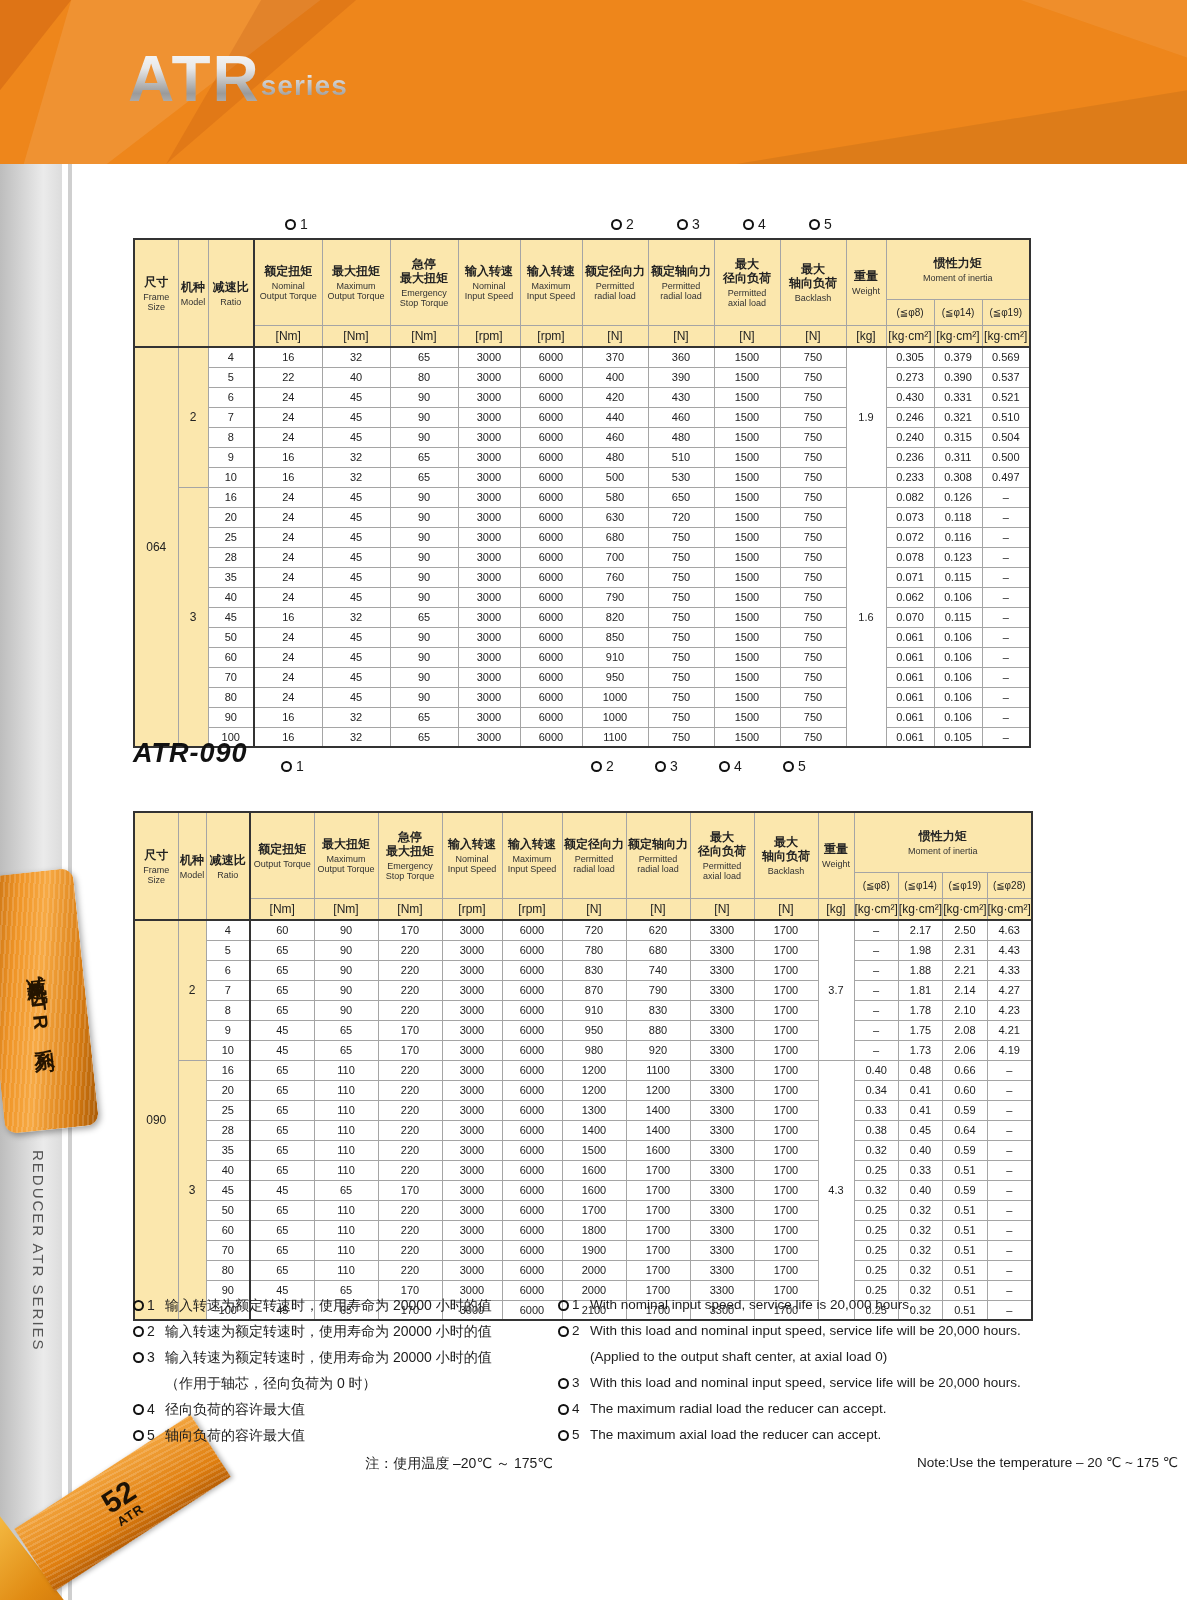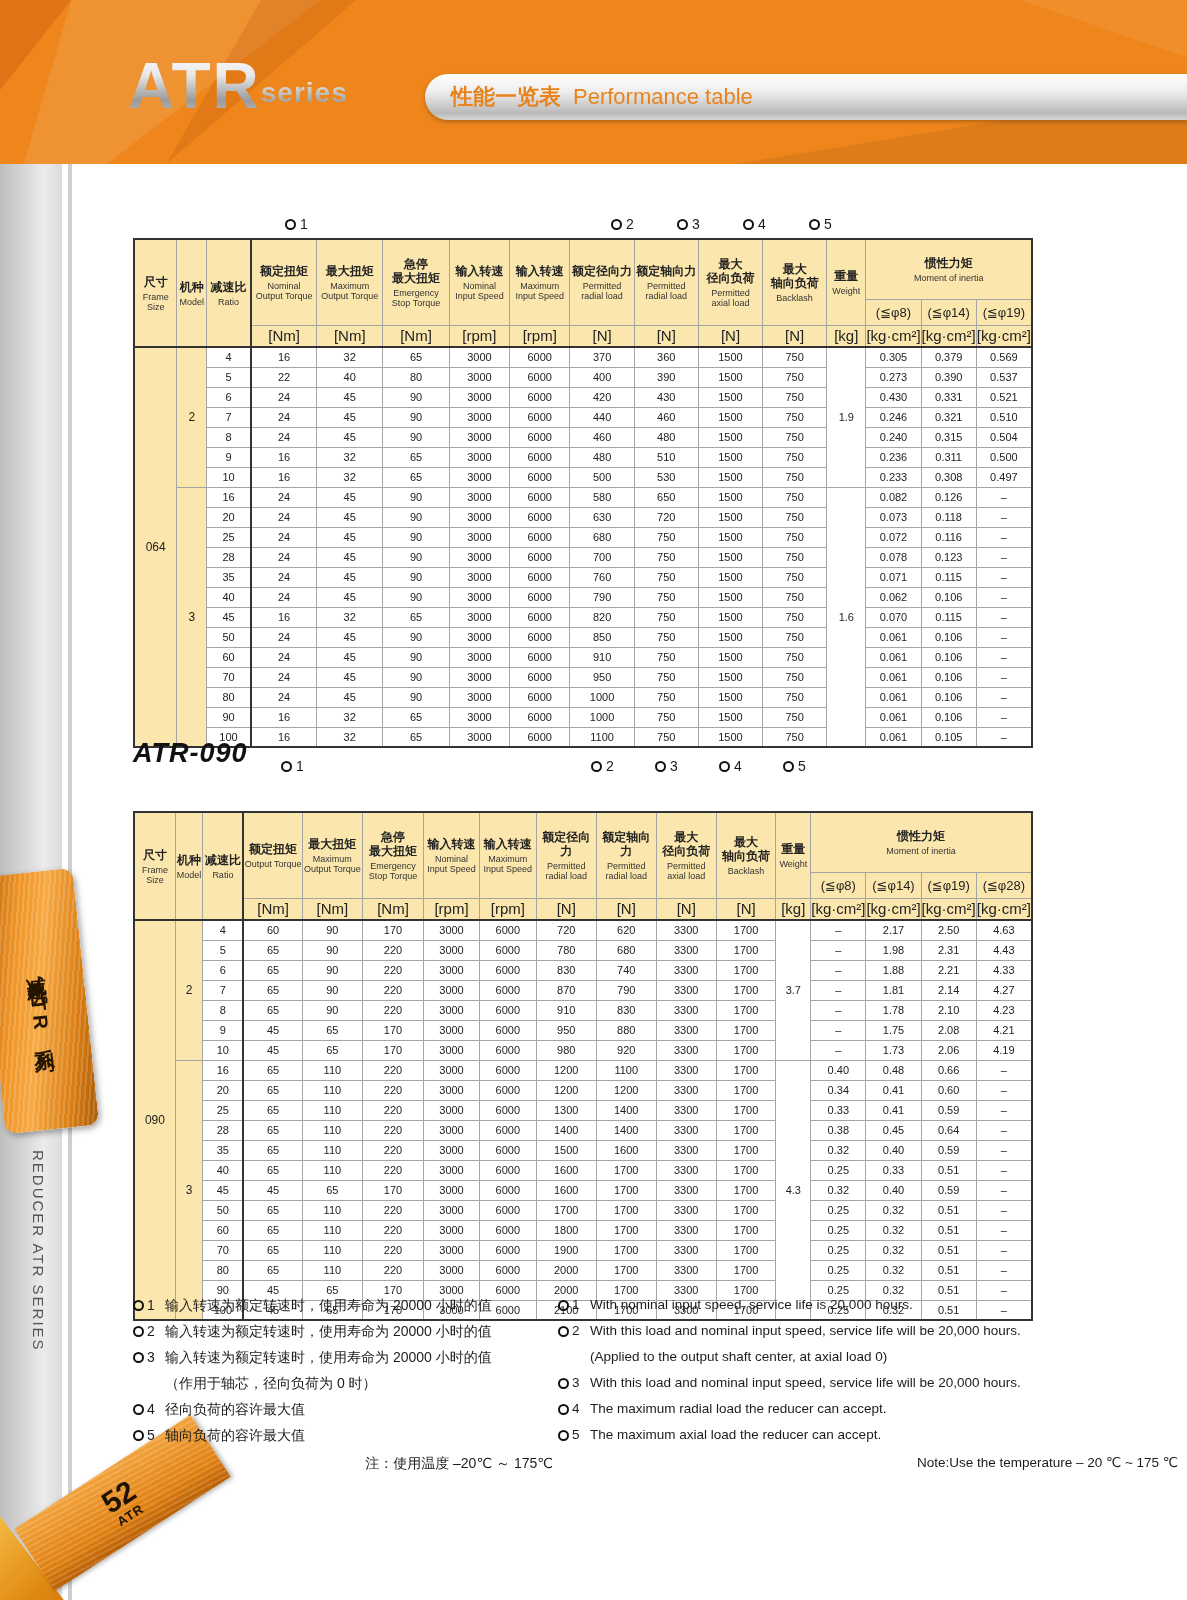--- a/index.html
+++ b/index.html
@@ -9,21 +9,21 @@
     font-family:"Liberation Sans","DejaVu Sans",sans-serif;
     color:#222;
   }
   
   .banner{position:absolute;left:0;top:0;width:1187px;height:164px;background:#ee861b;overflow:hidden;}
   .banner .fac1{position:absolute;inset:0;background:rgba(255,255,255,.10);clip-path:polygon(6% 0,27% 0,9% 100%,2% 100%);}
   .banner .fac2{position:absolute;inset:0;background:rgba(150,40,0,.18);clip-path:polygon(0 0,6% 0,0 55%);}
   .banner .fac3{position:absolute;inset:0;background:rgba(150,40,0,.14);clip-path:polygon(22% 0,30% 0,14% 100%);}
   .banner .fac4{position:absolute;inset:0;background:rgba(0,0,0,.07);clip-path:polygon(62% 100%,100% 55%,100% 100%);}
   .banner .fac5{position:absolute;inset:0;background:rgba(255,255,255,.07);clip-path:polygon(70% 0,86% 0,100% 35%,100% 0);}
-  .brand{position:absolute;left:128px;top:49px;white-space:nowrap;}
+  .brand{position:absolute;left:128px;top:42px;white-space:nowrap;}
   .brand .atr{
     font-size:64px;font-weight:bold;letter-spacing:2px;
     background:linear-gradient(180deg,#ffffff 0%,#e8e8e8 35%,#9a9a9a 70%,#c9c9c9 100%);
     -webkit-background-clip:text;background-clip:text;color:transparent;
   }
   .brand .series{
     font-size:28px;font-weight:bold;letter-spacing:1px;vertical-align:6px;
     background:linear-gradient(180deg,#f5f5f5,#909090);
     -webkit-background-clip:text;background-clip:text;color:transparent;
   }
@@ -78,23 +78,23 @@
   table.perf{border-collapse:collapse;table-layout:fixed;margin-top:42px;border:2px solid #333;background:#fff;}
   table.perf th,table.perf td{
     border:1px solid #a5a5a5;text-align:center;vertical-align:middle;
     padding:0;overflow:hidden;white-space:nowrap;
   }
   table.perf th{background:#fbe7ad;font-weight:normal;}
   table.perf .zh{display:block;font-size:12px;font-weight:bold;line-height:14px;white-space:pre-line;color:#222;}
   table.perf .en{display:block;font-size:9px;line-height:10px;white-space:pre-line;color:#333;margin-top:3px;}
   table.perf tr.r1{height:60px;}
   table.perf tr.r2{height:26px;}
-  table.perf tr.r2 th{font-size:13px;}
+  table.perf tr.r2 th{font-size:10px;}
   table.perf tr.units{height:22px;}
-  table.perf tr.units th{font-size:15px;border-bottom:2px solid #333;}
+  table.perf tr.units th{font-size:12px;border-bottom:2px solid #333;}
   table.perf tr.brow{height:20px;}
   table.perf td{font-size:11px;color:#222;background:#fff;}
   table.perf td.cream{background:#fbe7ad;font-size:12px;}
   table.perf .bR{border-right:2px solid #333 !important;}
   table.perf th.corner{border-bottom:2px solid #333;}
   
   .foots{position:absolute;top:1292px;font-size:14px;color:#1c1c1c;}
   .foots.zh{left:133px;width:420px;}
   .foots.en{left:558px;width:620px;font-size:13.5px;}
   .fn-item{display:flex;align-items:flex-start;line-height:26px;}
@@ -109,24 +109,20 @@
 
 <div class="banner">
   <div class="fac1"></div>
   <div class="fac2"></div>
   <div class="fac3"></div>
   <div class="fac4"></div>
   <div class="fac5"></div>
   <div class="brand">
     <span class="atr">ATR</span><span class="series">series</span>
   </div>
-  <div class="pill">
-    <span class="t-zh">性能一览表</span>
-    <span class="t-en">Performance table</span>
-  </div>
 </div>
 
 <div class="spine"></div>
 <div class="spine-line"></div>
 <div class="side-tab">
   <span class="vtext">减速机  ATR系列</span>
 </div>
 <div class="spine-en">REDUCER  ATR  SERIES</div>
 <div class="corner-gold"></div>
 <div class="page-ribbon">

